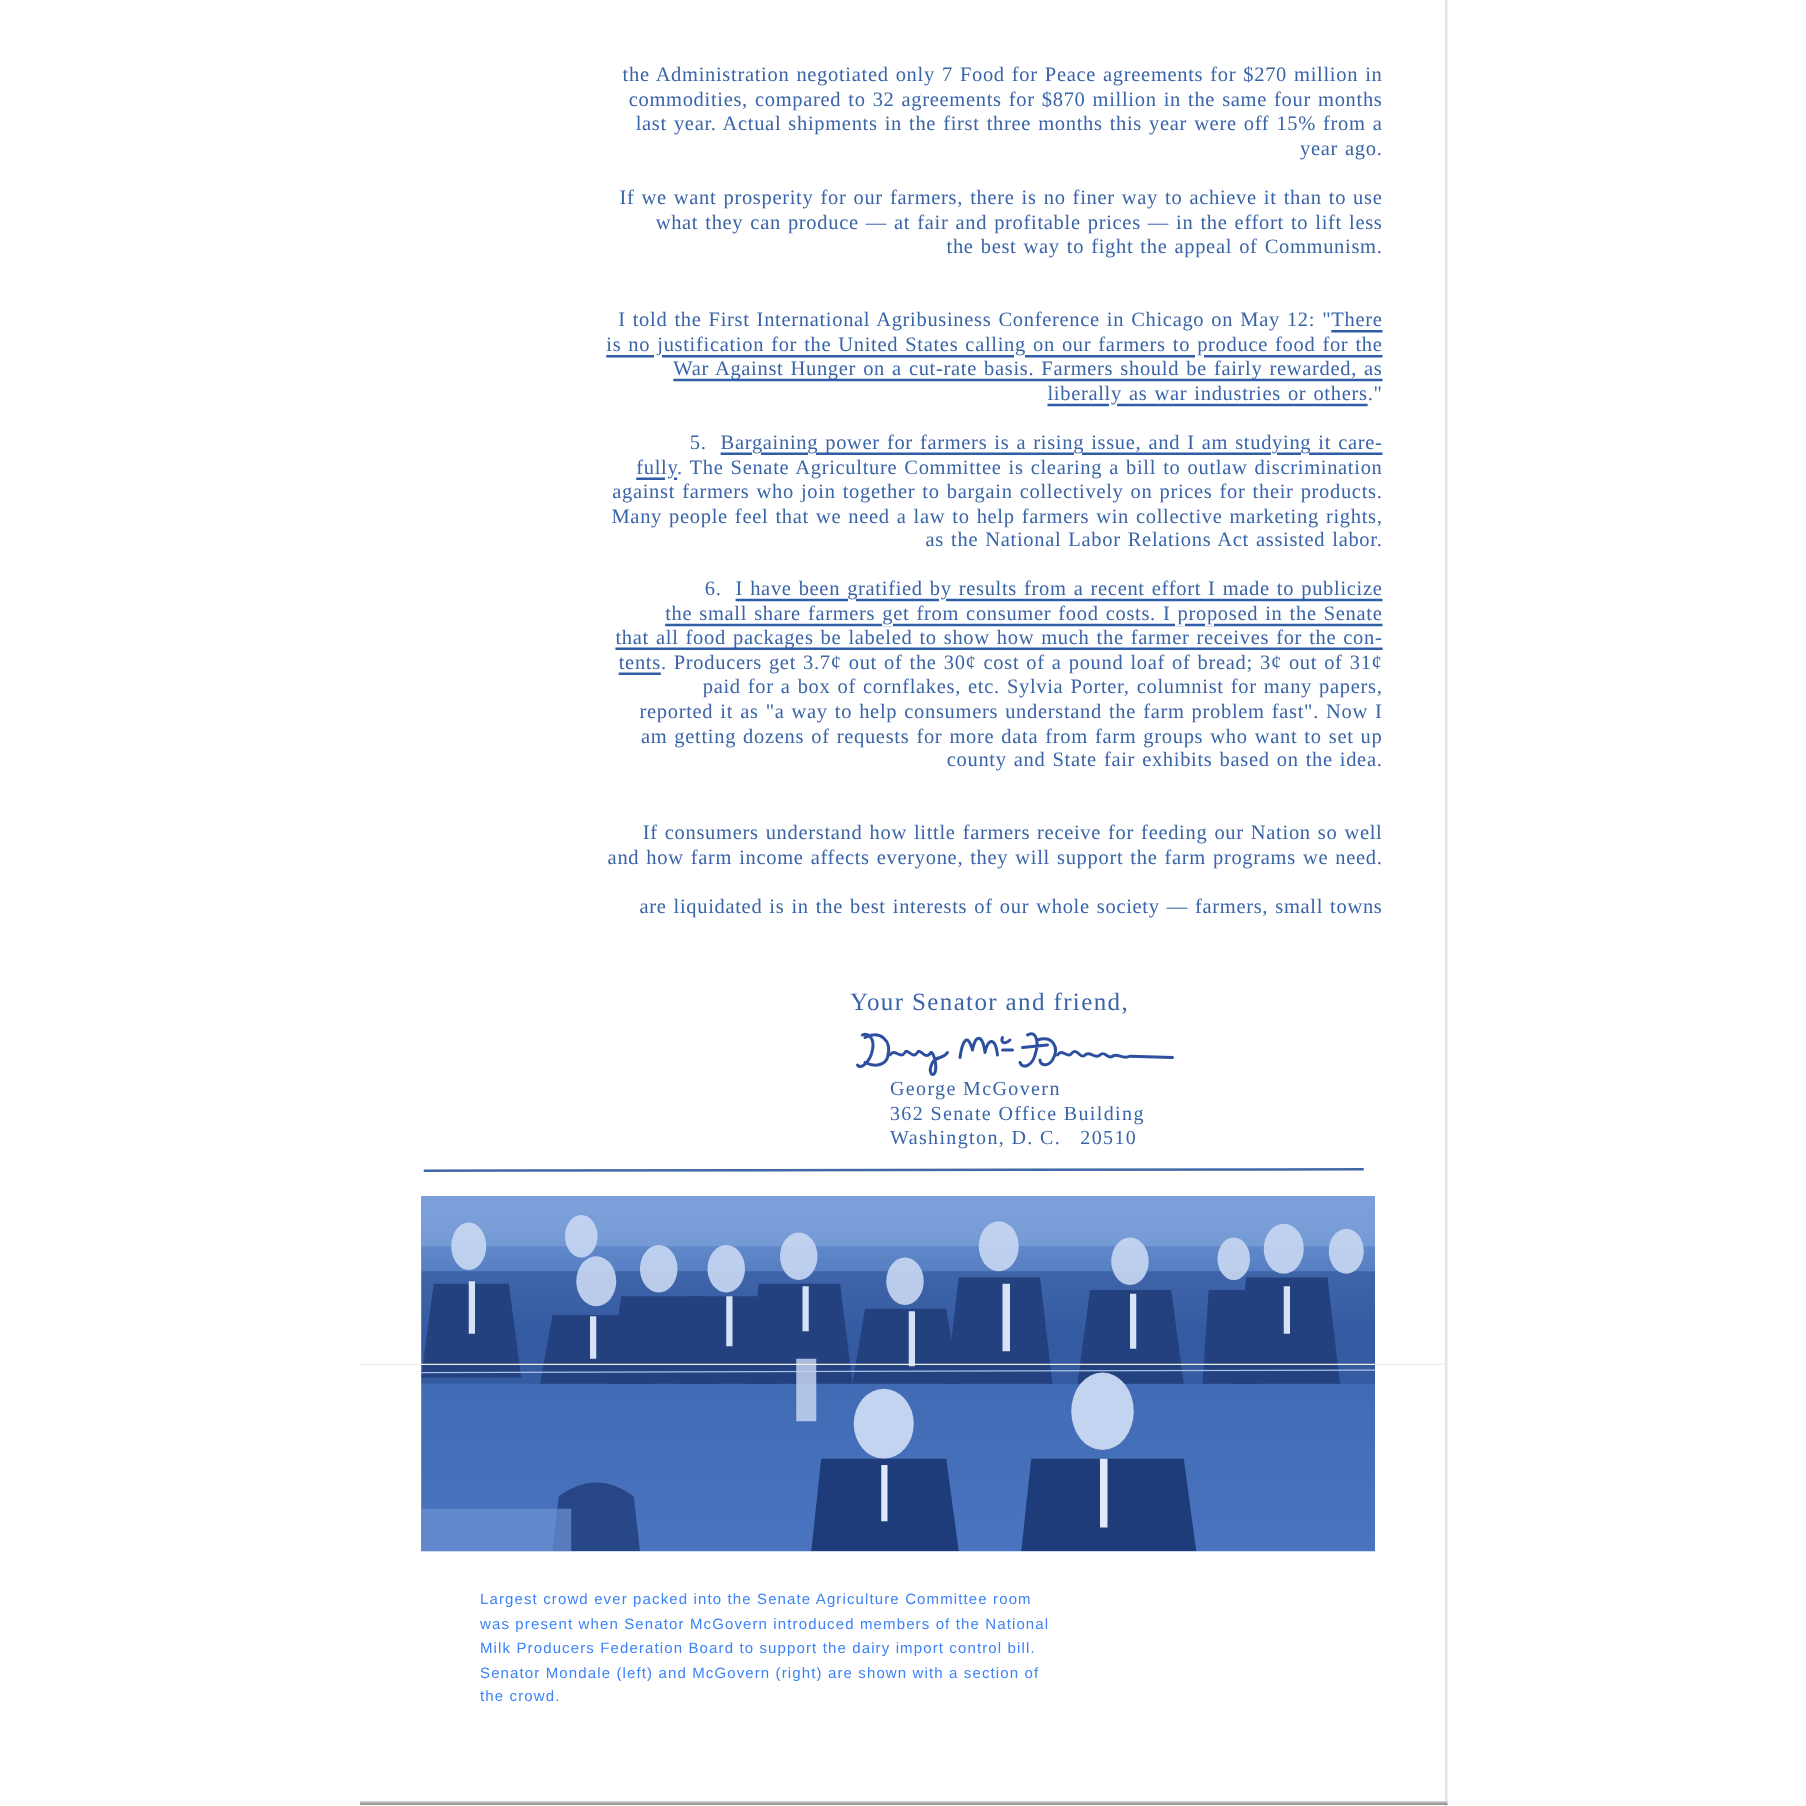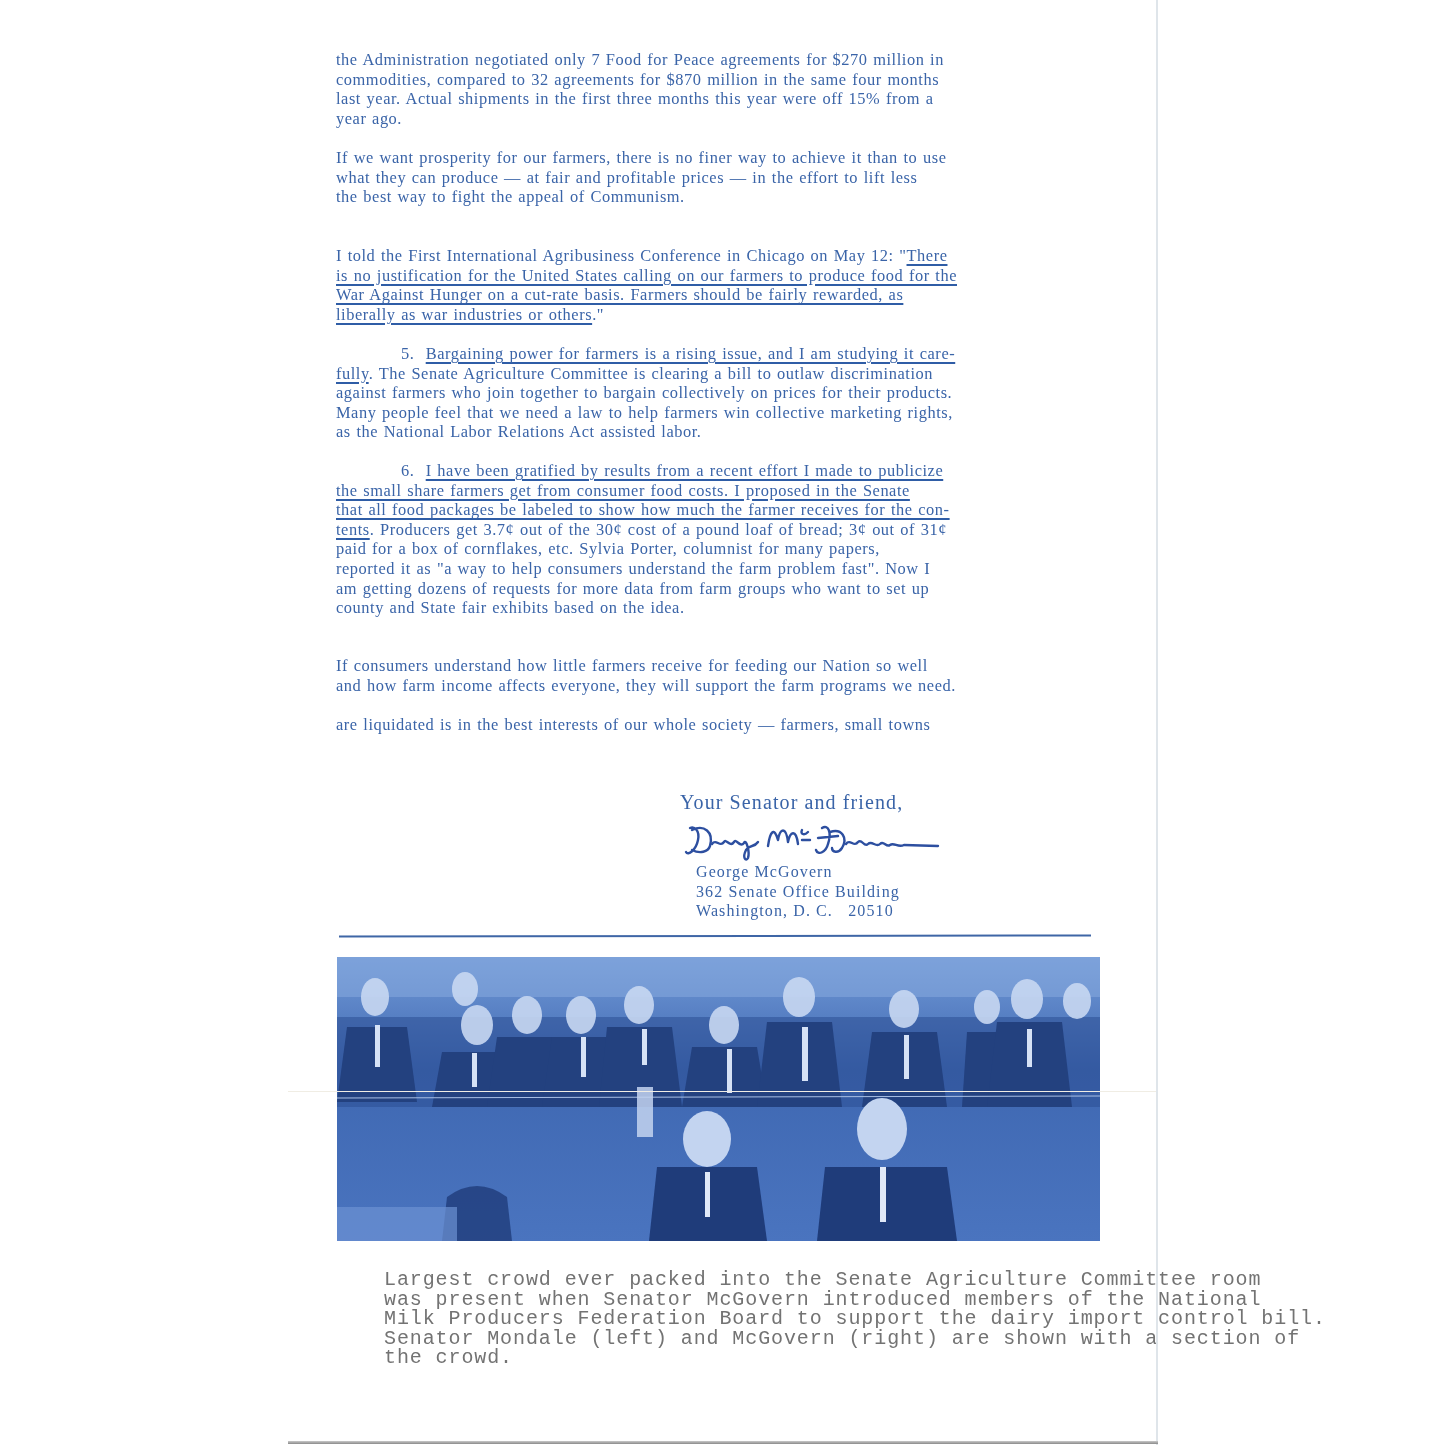--- a/index.html
+++ b/index.html
@@ -19,49 +19,49 @@
   .fold-line {
     position: absolute; left: 288px; top: 1091px; width: 868px; height: 1px;
     background: #f0ede4;
   }
   .body-text {
     position: absolute; left: 336px; width: 770px;
     font-family: "Liberation Serif", "DejaVu Serif", serif;
     font-size: 16.4px; line-height: 19.6px; color: #3a64a8;
     letter-spacing: 0.55px; word-spacing: 1px;
   }
-  .para { margin: 0; white-space: normal; }
+  .para { margin: 0; white-space: normal; text-align: right; }
   .indent { display: inline-block; width: 65px; }
   .u { text-decoration: underline; text-decoration-color: #2f5da6; text-underline-offset: 3px; text-decoration-thickness: 1.5px; }
   .closing {
     position: absolute; left: 680px; top: 793px;
     font-family: "Liberation Serif", "DejaVu Serif", serif;
     font-size: 20px; line-height: 19.5px; color: #3a64a8; letter-spacing: 1.1px;
   }
   .signature {
     position: absolute; left: 682px; top: 818px; width: 260px; height: 44px;
   }
   .sig-block {
-    position: absolute; left: 696px; top: 862px;
+    position: absolute; left: 712px; top: 862px;
     font-family: "Liberation Serif", "DejaVu Serif", serif;
     font-size: 16px; line-height: 19.5px; color: #3a64a8; letter-spacing: 1.1px;
   }
   .sig-block div { white-space: pre; }
   .rule {
     position: absolute; left: 339px; top: 935px; width: 752px; height: 2px;
     background: #3f66a6; transform: rotate(-0.08deg);
   }
   .photo {
     position: absolute; left: 337px; top: 957px; width: 763px; height: 284px;
     background: #4f7cc8; overflow: hidden;
   }
   .caption {
     position: absolute; left: 384px; top: 1270px; width: 670px;
-    font-family: Liberation Mono, monospace;
-    font-size: 20px; line-height: 19.6px; color: #737373; letter-spacing: 0.9px;
+    font-family: Liberation Sans, sans-serif;
+    font-size: 12px; line-height: 19.6px; color: #3b82f6; letter-spacing: 0.9px;
   }
   .caption div { white-space: nowrap; }
 </style>
 </head>
 <body>
 
 <div class="page">
 
   <div class="body-text" style="top:50px;">
     <div class="para">the Administration negotiated only 7 Food for Peace agreements for $270 million in</div>

